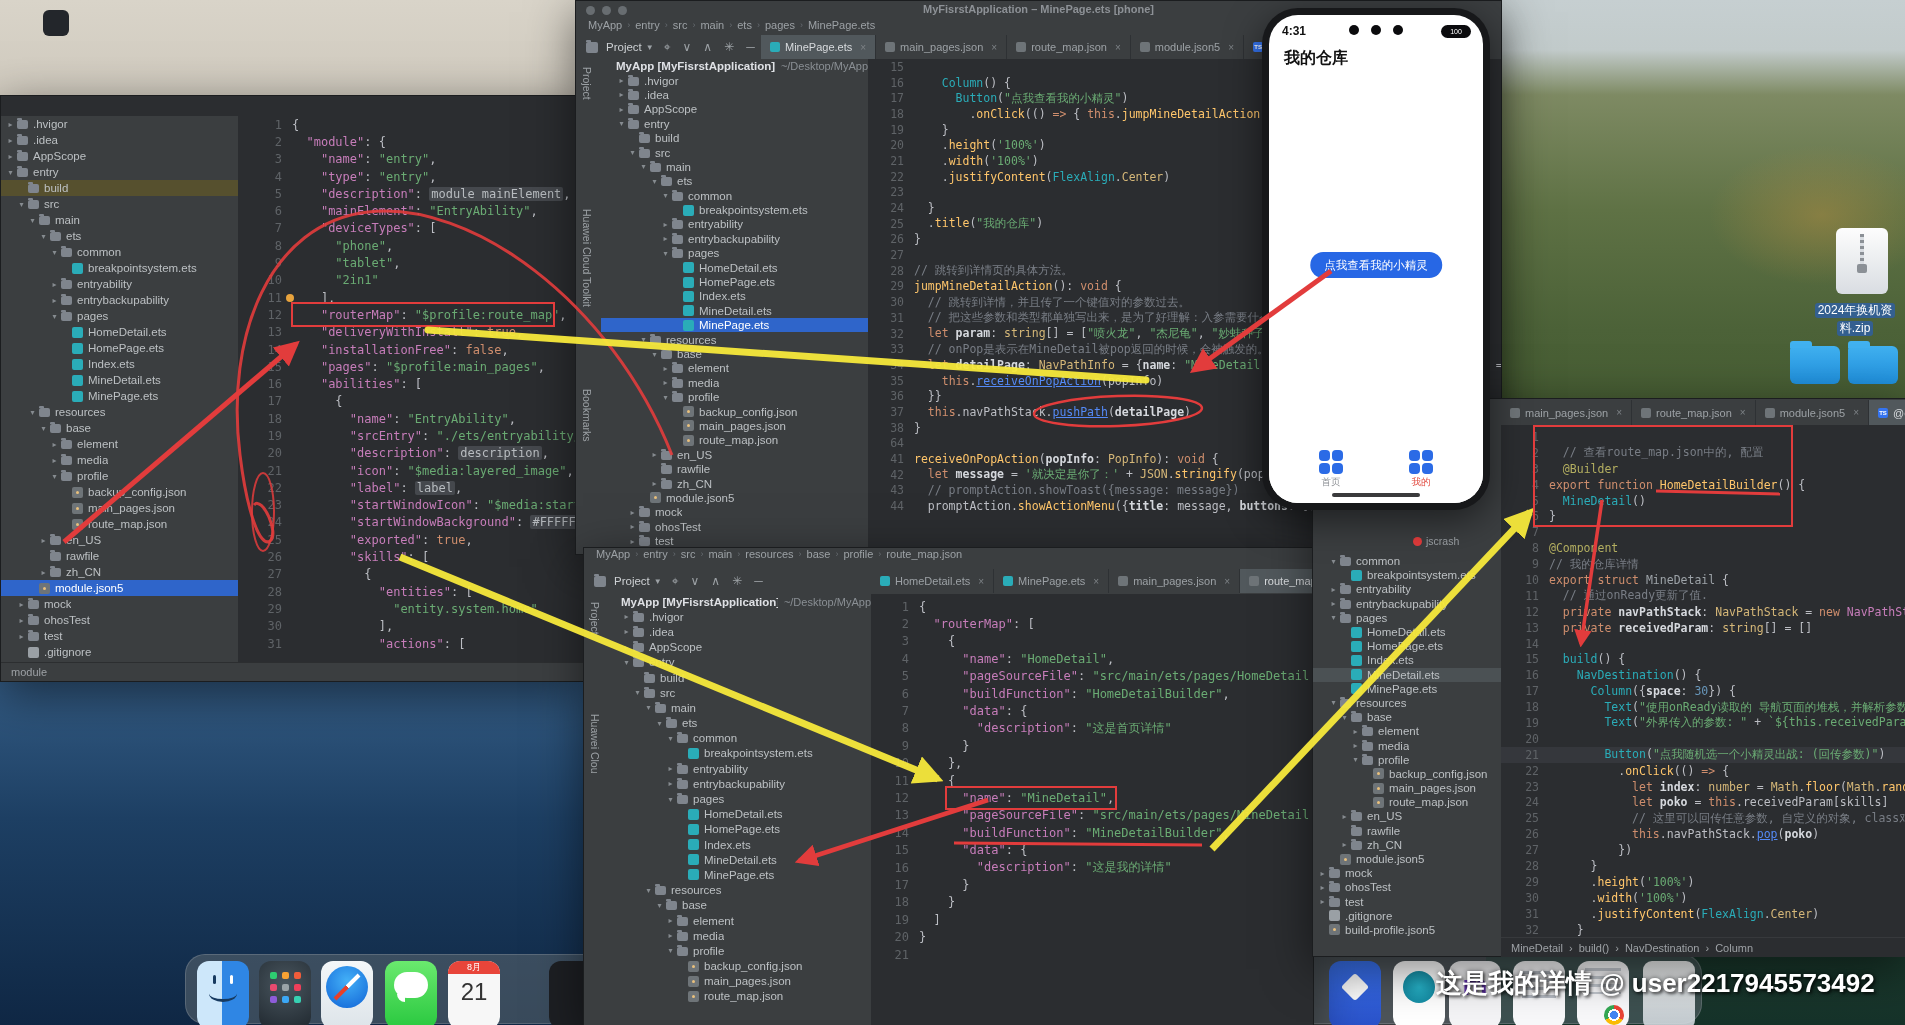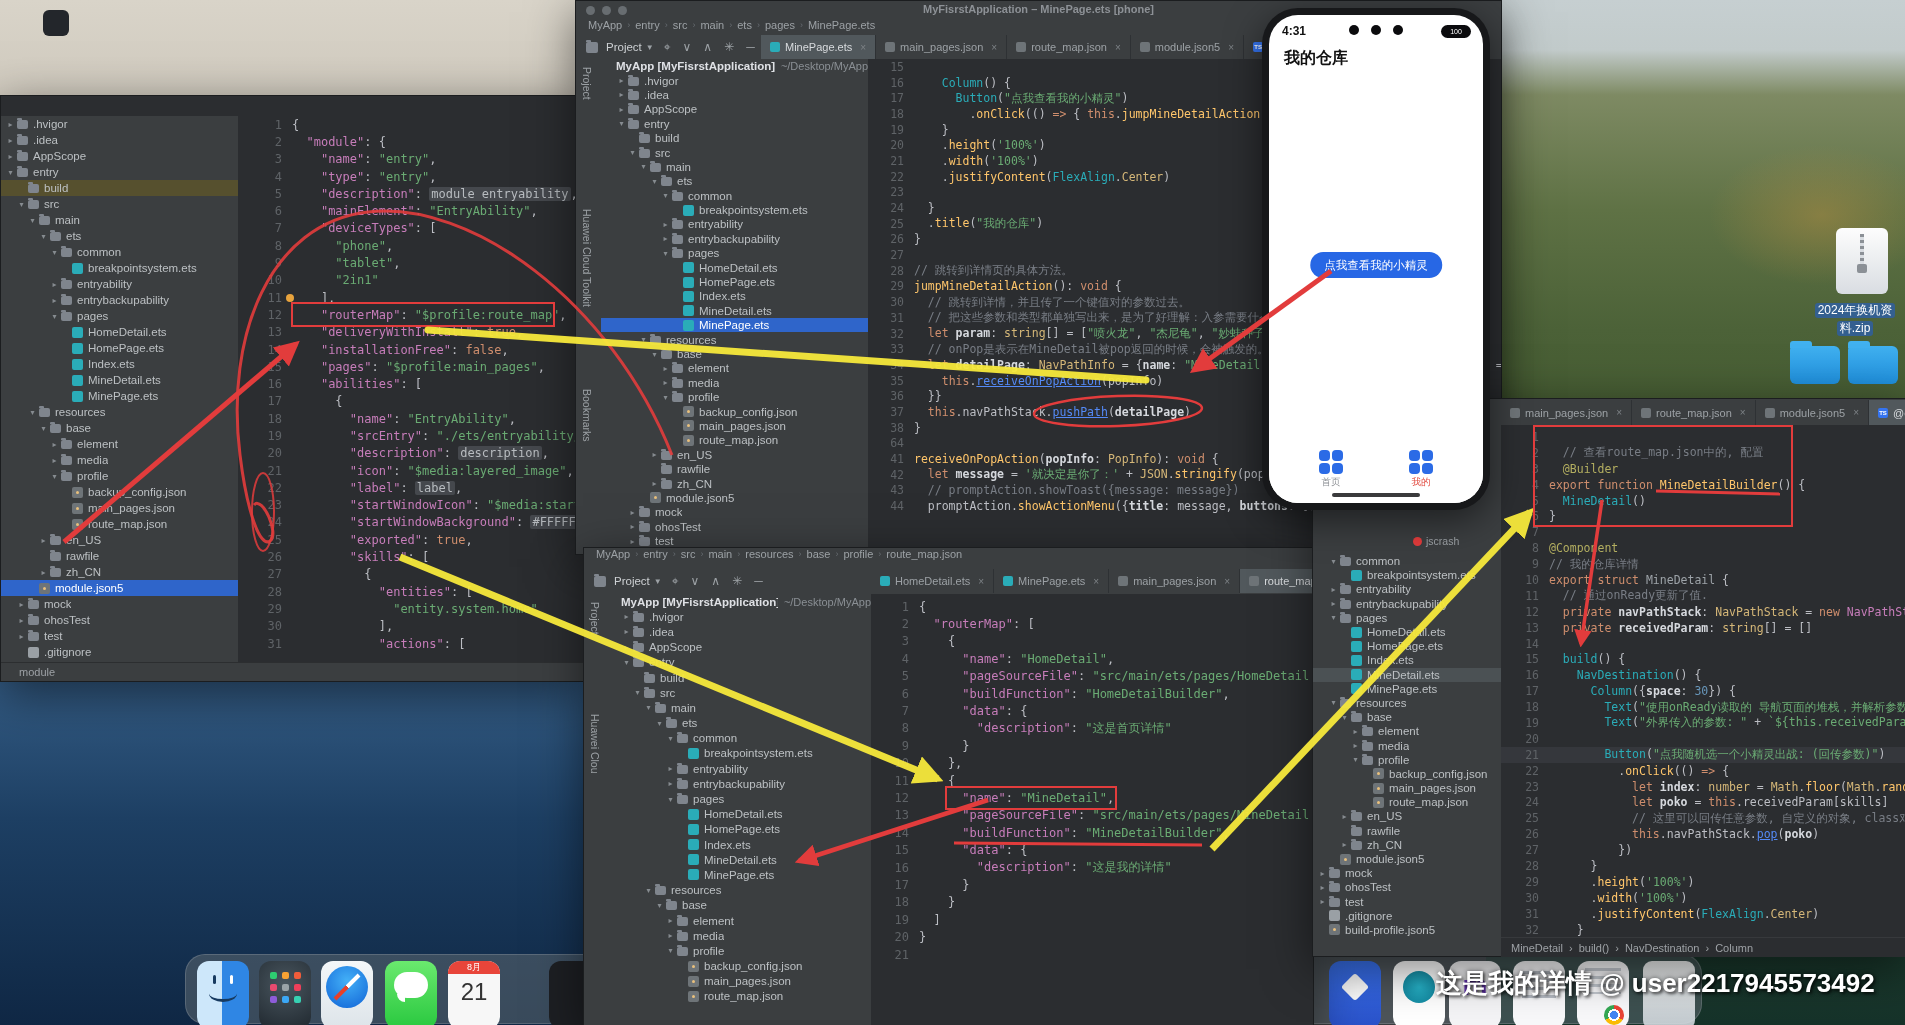--- a/index.html
+++ b/index.html
@@ -97,21 +97,21 @@
   .editor{position:absolute;background:#2b2d30;overflow:hidden;font-family:"DejaVu Sans Mono","Liberation Mono",monospace;}
   .ln{display:flex;white-space:pre;align-items:center;}
   .ln .g{text-align:right;color:#5f6367;flex:none;position:relative;}
   .ln.hl{background:#35373c;}
   .ln .bpd{position:absolute;right:-2px;top:50%;margin-top:-4px;width:8px;height:8px;border-radius:50%;background:#e8a33d;}
   .sg-p{color:#bcbec4}.sg-k{color:#c77dba}.sg-s{color:#6aab73}.sg-w{color:#cf8e6d}
   .sg-f{color:#ffc66b}.sg-t{color:#d5b778}.sg-c{color:#787d85}
   .sg-m{color:#548af7;text-decoration:underline}.sg-a{color:#b3ae60}.sg-n{color:#6897bb}
   .sg-b{color:#d5d8dd;font-weight:bold}.sg-h{color:#2aacb8}.sg-d{color:#9da3a8}
   .sg-r{color:#b8bcc0;background:#45484d;border-radius:2px;padding:0 2px}
-  .statusbar{position:absolute;left:0;right:0;bottom:0;height:18px;background:#3b3e40;border-top:1px solid #2c2e30;color:#9da1a5;font-size:11px;line-height:18px;padding-left:18px;}
+  .statusbar{position:absolute;left:0;right:0;bottom:0;height:18px;background:#3b3e40;border-top:1px solid #2c2e30;color:#9da1a5;font-size:11px;line-height:18px;padding-left:10px;}
   .crumbbot{position:absolute;background:#2b2d30;border-top:1px solid #37393c;color:#9da1a5;font-size:11px;display:flex;align-items:center;gap:6px;padding-left:10px;}
   .notice{position:absolute;display:flex;align-items:center;gap:4px;color:#9ca1a5;font-size:10.5px;}
   .notice .dot{width:9px;height:9px;border-radius:50%;background:#e23c3c;}
   
   #phone{position:absolute;left:1262px;top:8px;width:228px;height:502px;background:#17181a;border-radius:36px;padding:7px;box-sizing:border-box;z-index:40;box-shadow:0 10px 36px rgba(0,0,0,.5);}
   #pscreen{position:relative;width:100%;height:100%;background:#fff;border-radius:29px;overflow:hidden;}
   #ptime{position:absolute;left:13px;top:9px;font-size:12px;font-weight:bold;color:#111;}
   #pcam{position:absolute;left:50%;top:10px;transform:translateX(-50%);display:flex;gap:12px;}
   #pcam i{width:10px;height:10px;border-radius:50%;background:#0b0b0d;}
   #pbat{position:absolute;right:12px;top:10px;width:30px;height:13px;background:#0b0b0d;border-radius:7px;color:#fff;font-size:7px;line-height:13px;text-align:center;}
@@ -340,21 +340,21 @@
           <span class="arr"></span>
           <span class="tico j"></span>
           <span class="lab">build-profile.json5</span>
         </div>
       </div>
     <div class="editor" id="e1" style="left:237px;top:20px;width:348px;height:547px;font-size:12px;--lh:17.3px;--gw:44px">
         <div class="ln" style="height: 17.3px;"><span class="g" style="width: 44px; padding-right: 10px;">1</span><span><span class="sg-p">{</span></span></div>
         <div class="ln" style="height: 17.3px;"><span class="g" style="width: 44px; padding-right: 10px;">2</span><span><span class="sg-p">  </span><span class="sg-k">"module"</span><span class="sg-p">: {</span></span></div>
         <div class="ln" style="height: 17.3px;"><span class="g" style="width: 44px; padding-right: 10px;">3</span><span><span class="sg-p">    </span><span class="sg-k">"name"</span><span class="sg-p">: </span><span class="sg-s">"entry"</span><span class="sg-p">,</span></span></div>
         <div class="ln" style="height: 17.3px;"><span class="g" style="width: 44px; padding-right: 10px;">4</span><span><span class="sg-p">    </span><span class="sg-k">"type"</span><span class="sg-p">: </span><span class="sg-s">"entry"</span><span class="sg-p">,</span></span></div>
-        <div class="ln" style="height: 17.3px;"><span class="g" style="width: 44px; padding-right: 10px;">5</span><span><span class="sg-p">    </span><span class="sg-k">"description"</span><span class="sg-p">: </span><span class="sg-r">module entryability</span><span class="sg-p">,</span></span></div>
+        <div class="ln" style="height: 17.3px;"><span class="g" style="width: 44px; padding-right: 10px;">5</span><span><span class="sg-p">    </span><span class="sg-k">"description"</span><span class="sg-p">: </span><span class="sg-r">module mainElement</span><span class="sg-p">,</span></span></div>
         <div class="ln" style="height: 17.3px;"><span class="g" style="width: 44px; padding-right: 10px;">6</span><span><span class="sg-p">    </span><span class="sg-k">"mainElement"</span><span class="sg-p">: </span><span class="sg-s">"EntryAbility"</span><span class="sg-p">,</span></span></div>
         <div class="ln" style="height: 17.3px;"><span class="g" style="width: 44px; padding-right: 10px;">7</span><span><span class="sg-p">    </span><span class="sg-k">"deviceTypes"</span><span class="sg-p">: [</span></span></div>
         <div class="ln" style="height: 17.3px;"><span class="g" style="width: 44px; padding-right: 10px;">8</span><span><span class="sg-p">      </span><span class="sg-s">"phone"</span><span class="sg-p">,</span></span></div>
         <div class="ln" style="height: 17.3px;"><span class="g" style="width: 44px; padding-right: 10px;">9</span><span><span class="sg-p">      </span><span class="sg-s">"tablet"</span><span class="sg-p">,</span></span></div>
         <div class="ln" style="height: 17.3px;"><span class="g" style="width: 44px; padding-right: 10px;">10</span><span><span class="sg-p">      </span><span class="sg-s">"2in1"</span></span></div>
         <div class="ln" style="height: 17.3px;"><span class="g" style="width: 44px; padding-right: 10px;">11<i class="bpd"></i></span><span><span class="sg-p">    ],</span></span></div>
         <div class="ln" style="height: 17.3px;"><span class="g" style="width: 44px; padding-right: 10px;">12</span><span><span class="sg-p">    </span><span class="sg-k">"routerMap"</span><span class="sg-p">: </span><span class="sg-s">"$profile:route_map"</span><span class="sg-p">,</span></span></div>
         <div class="ln" style="height: 17.3px;"><span class="g" style="width: 44px; padding-right: 10px;">13</span><span><span class="sg-p">    </span><span class="sg-k">"deliveryWithInstall"</span><span class="sg-p">: </span><span class="sg-w">true</span><span class="sg-p">,</span></span></div>
         <div class="ln" style="height: 17.3px;"><span class="g" style="width: 44px; padding-right: 10px;">14</span><span><span class="sg-p">    </span><span class="sg-k">"installationFree"</span><span class="sg-p">: </span><span class="sg-w">false</span><span class="sg-p">,</span></span></div>
         <div class="ln" style="height: 17.3px;"><span class="g" style="width: 44px; padding-right: 10px;">15</span><span><span class="sg-p">    </span><span class="sg-k">"pages"</span><span class="sg-p">: </span><span class="sg-s">"$profile:main_pages"</span><span class="sg-p">,</span></span></div>
@@ -1039,21 +1039,21 @@
         <div class="trow" style="height: 14.2px; padding-left: 4px;">
           <span class="arr"></span>
           <span class="tico j"></span>
           <span class="lab">build-profile.json5</span>
         </div>
       </div>
     <div class="editor" id="e3" style="left:188px;top:26px;width:405px;height:512px;font-size:11.5px;--lh:15.9px;--gw:38px;padding-top:4px">
         <div class="ln" style="height: 15.9px;"><span class="g" style="width: 38px; padding-right: 10px;">1</span><span></span></div>
         <div class="ln" style="height: 15.9px;"><span class="g" style="width: 38px; padding-right: 10px;">2</span><span><span class="sg-c">  // 查看route_map.json中的, 配置</span></span></div>
         <div class="ln" style="height: 15.9px;"><span class="g" style="width: 38px; padding-right: 10px;">3</span><span><span class="sg-p">  </span><span class="sg-a">@Builder</span></span></div>
-        <div class="ln" style="height: 15.9px;"><span class="g" style="width: 38px; padding-right: 10px;">4</span><span><span class="sg-w">export function </span><span class="sg-f">MineDetailBuilder</span><span class="sg-p">() {</span></span></div>
+        <div class="ln" style="height: 15.9px;"><span class="g" style="width: 38px; padding-right: 10px;">4</span><span><span class="sg-w">export function </span><span class="sg-f">HomeDetailBuilder</span><span class="sg-p">() {</span></span></div>
         <div class="ln" style="height: 15.9px;"><span class="g" style="width: 38px; padding-right: 10px;">5</span><span><span class="sg-p">  </span><span class="sg-h">MineDetail</span><span class="sg-p">()</span></span></div>
         <div class="ln" style="height: 15.9px;"><span class="g" style="width: 38px; padding-right: 10px;">6</span><span><span class="sg-p">}</span></span></div>
         <div class="ln" style="height: 15.9px;"><span class="g" style="width: 38px; padding-right: 10px;">7</span><span></span></div>
         <div class="ln" style="height: 15.9px;"><span class="g" style="width: 38px; padding-right: 10px;">8</span><span><span class="sg-a">@Component</span></span></div>
         <div class="ln" style="height: 15.9px;"><span class="g" style="width: 38px; padding-right: 10px;">9</span><span><span class="sg-c">// 我的仓库详情</span></span></div>
         <div class="ln" style="height: 15.9px;"><span class="g" style="width: 38px; padding-right: 10px;">10</span><span><span class="sg-w">export struct </span><span class="sg-d">MineDetail</span><span class="sg-p"> {</span></span></div>
         <div class="ln" style="height: 15.9px;"><span class="g" style="width: 38px; padding-right: 10px;">11</span><span><span class="sg-c">  // 通过onReady更新了值.</span></span></div>
         <div class="ln" style="height: 15.9px;"><span class="g" style="width: 38px; padding-right: 10px;">12</span><span><span class="sg-p">  </span><span class="sg-w">private</span><span class="sg-p"> </span><span class="sg-b">navPathStack</span><span class="sg-p">: </span><span class="sg-t">NavPathStack</span><span class="sg-p"> = </span><span class="sg-w">new</span><span class="sg-p"> </span><span class="sg-k">NavPathStack</span></span></div>
         <div class="ln" style="height: 15.9px;"><span class="g" style="width: 38px; padding-right: 10px;">13</span><span><span class="sg-p">  </span><span class="sg-w">private</span><span class="sg-p"> </span><span class="sg-b">receivedParam</span><span class="sg-p">: </span><span class="sg-t">string</span><span class="sg-p">[] = []</span></span></div>
         <div class="ln" style="height: 15.9px;"><span class="g" style="width: 38px; padding-right: 10px;">14</span><span></span></div>

